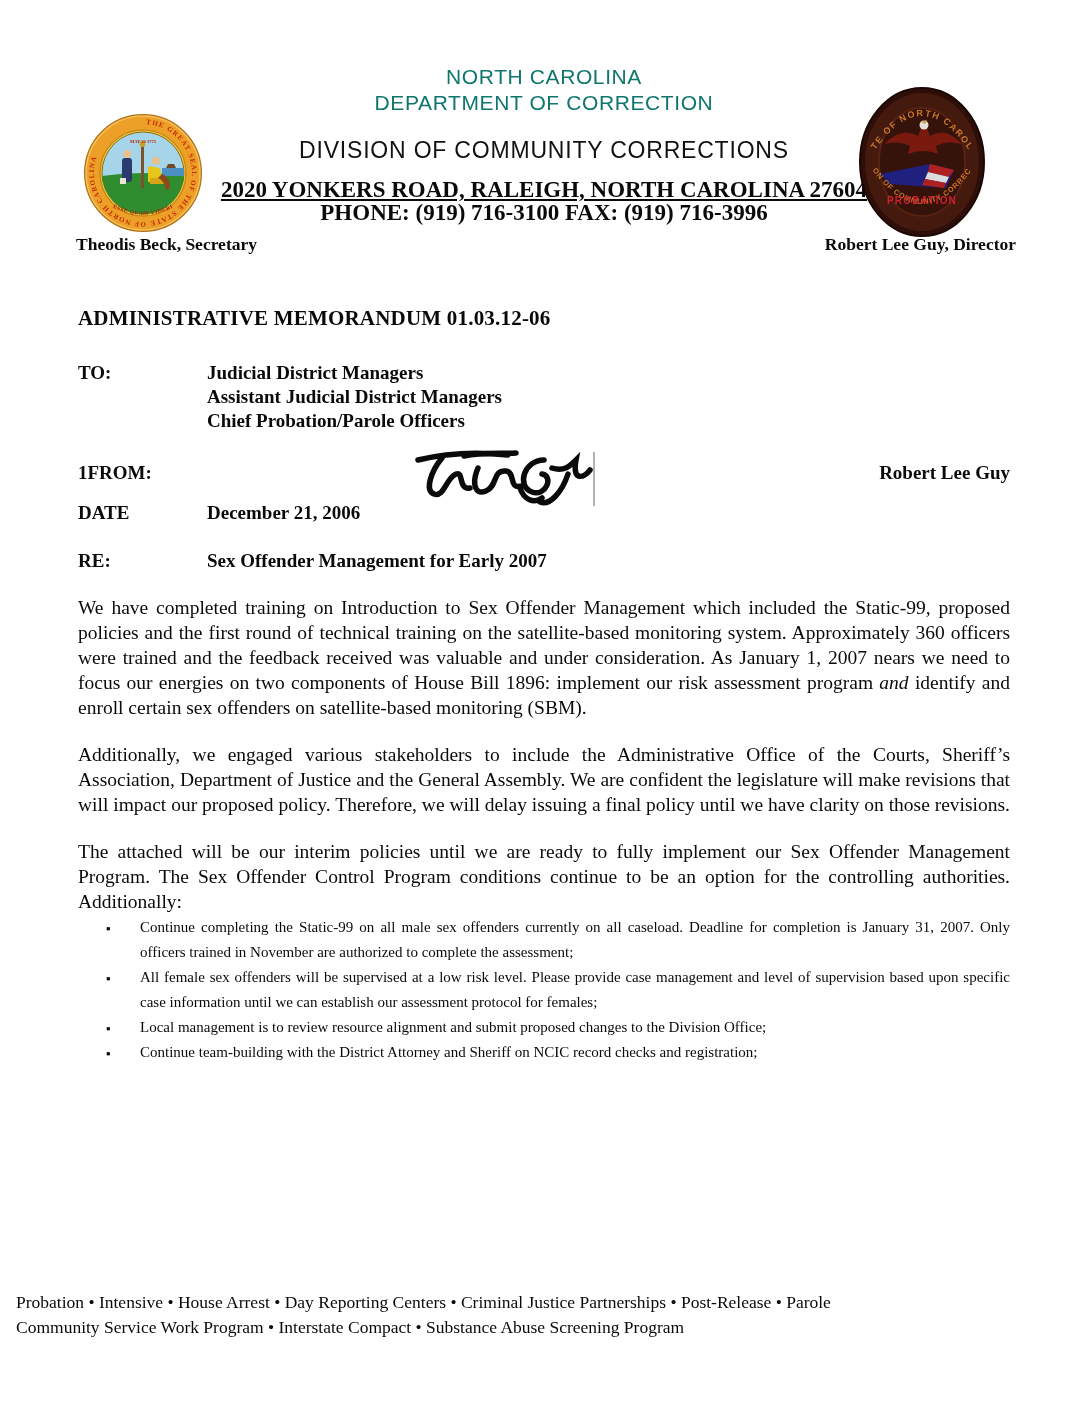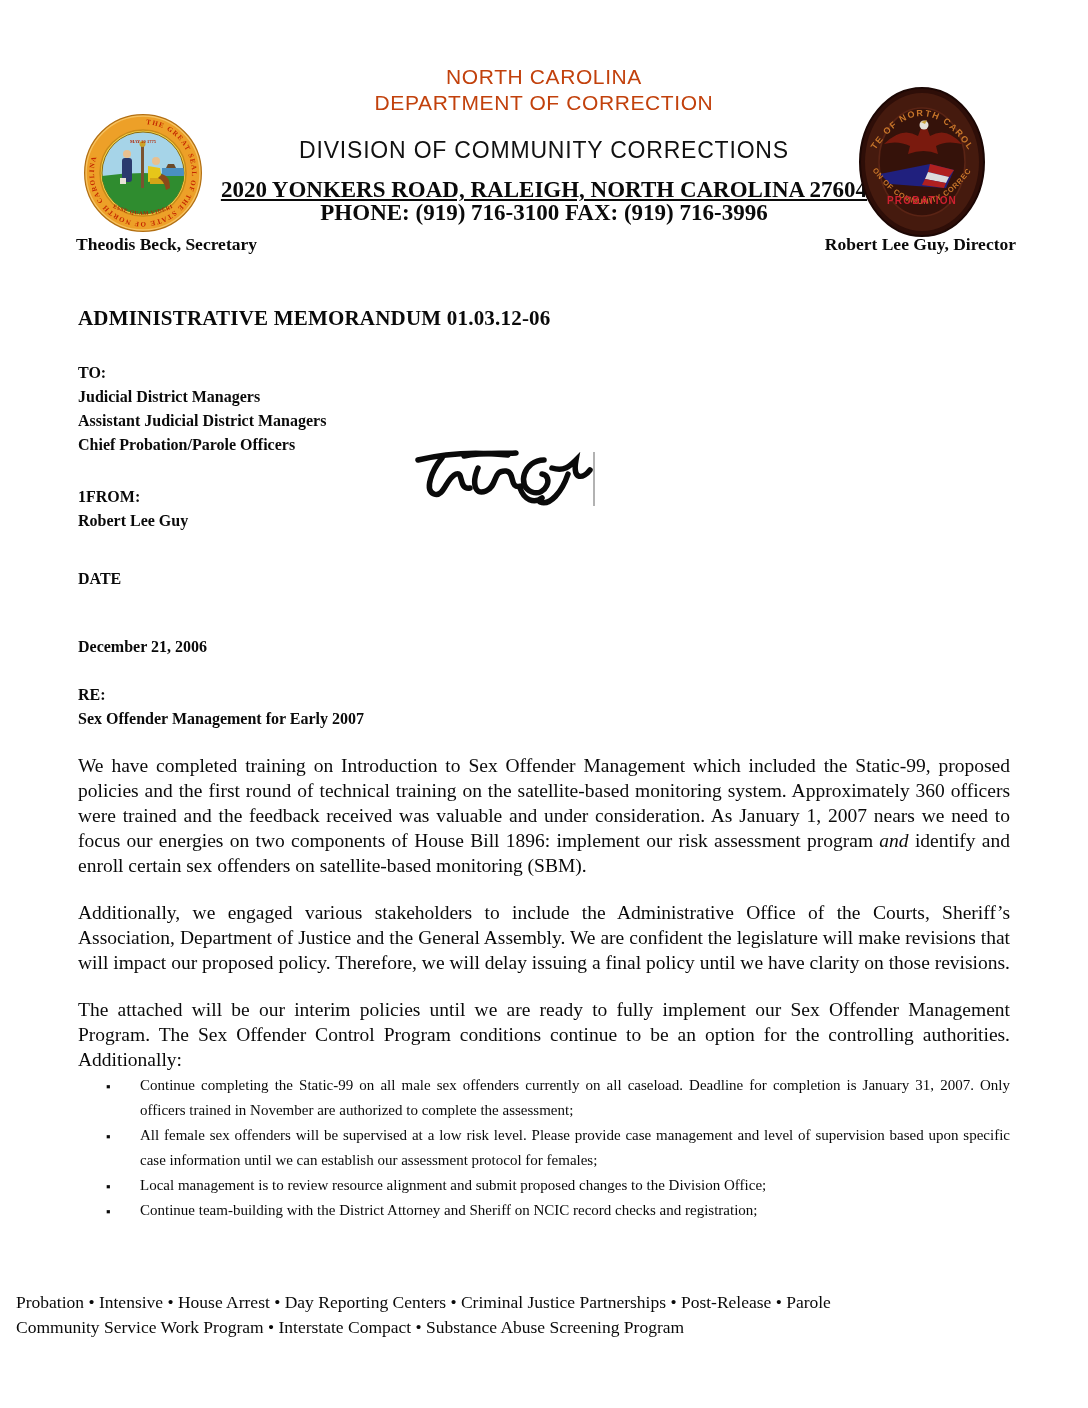--- a/index.html
+++ b/index.html
@@ -14,21 +14,21 @@
   }
   
   .header-center {
     padding-top:64px;
     text-align:center;
   }
   .org-line {
     font-family:"Liberation Sans", sans-serif;
     font-size:21px; line-height:26px;
     letter-spacing:0.6px;
-    color:#c2410c;
+    color:#0f766e;
   }
   .division-line {
     font-family:"Liberation Sans", sans-serif;
     font-size:23px; line-height:26px;
     letter-spacing:0.8px;
     margin-top:21px;
     color:#111;
   }
   .address-line {
     font-size:23px; font-weight:bold; line-height:23px;
@@ -58,26 +58,26 @@
   .memo-title {
     margin-top:82px;
     text-align:left;
     font-size:21px; font-weight:bold;
     letter-spacing:0.2px;
   }
   .meta { margin-top:30px; }
   .meta-row {
     display:flex;
     font-weight:bold;
-    font-size:16px; line-height:24px;flex-direction:column;
+    font-size:19px; line-height:24px;
   }
   .meta-row .label { width:129px; flex:none; }
   .meta-row.to-row     { margin-top:0; }
   .meta-row.from-row   { margin-top:28px;justify-content:space-between; }
-  .meta-row.date-row   { margin-top:34px;gap:44px; }
+  .meta-row.date-row   { margin-top:16px; }
   .meta-row.re-row     { margin-top:24px; }
   .signature {
     position:absolute;
     left:412px; top:444px;
     width:185px; height:64px;
   }
   .para {
     font-size:19.5px; line-height:25px;
     text-align:justify;
     margin-top:22px;

